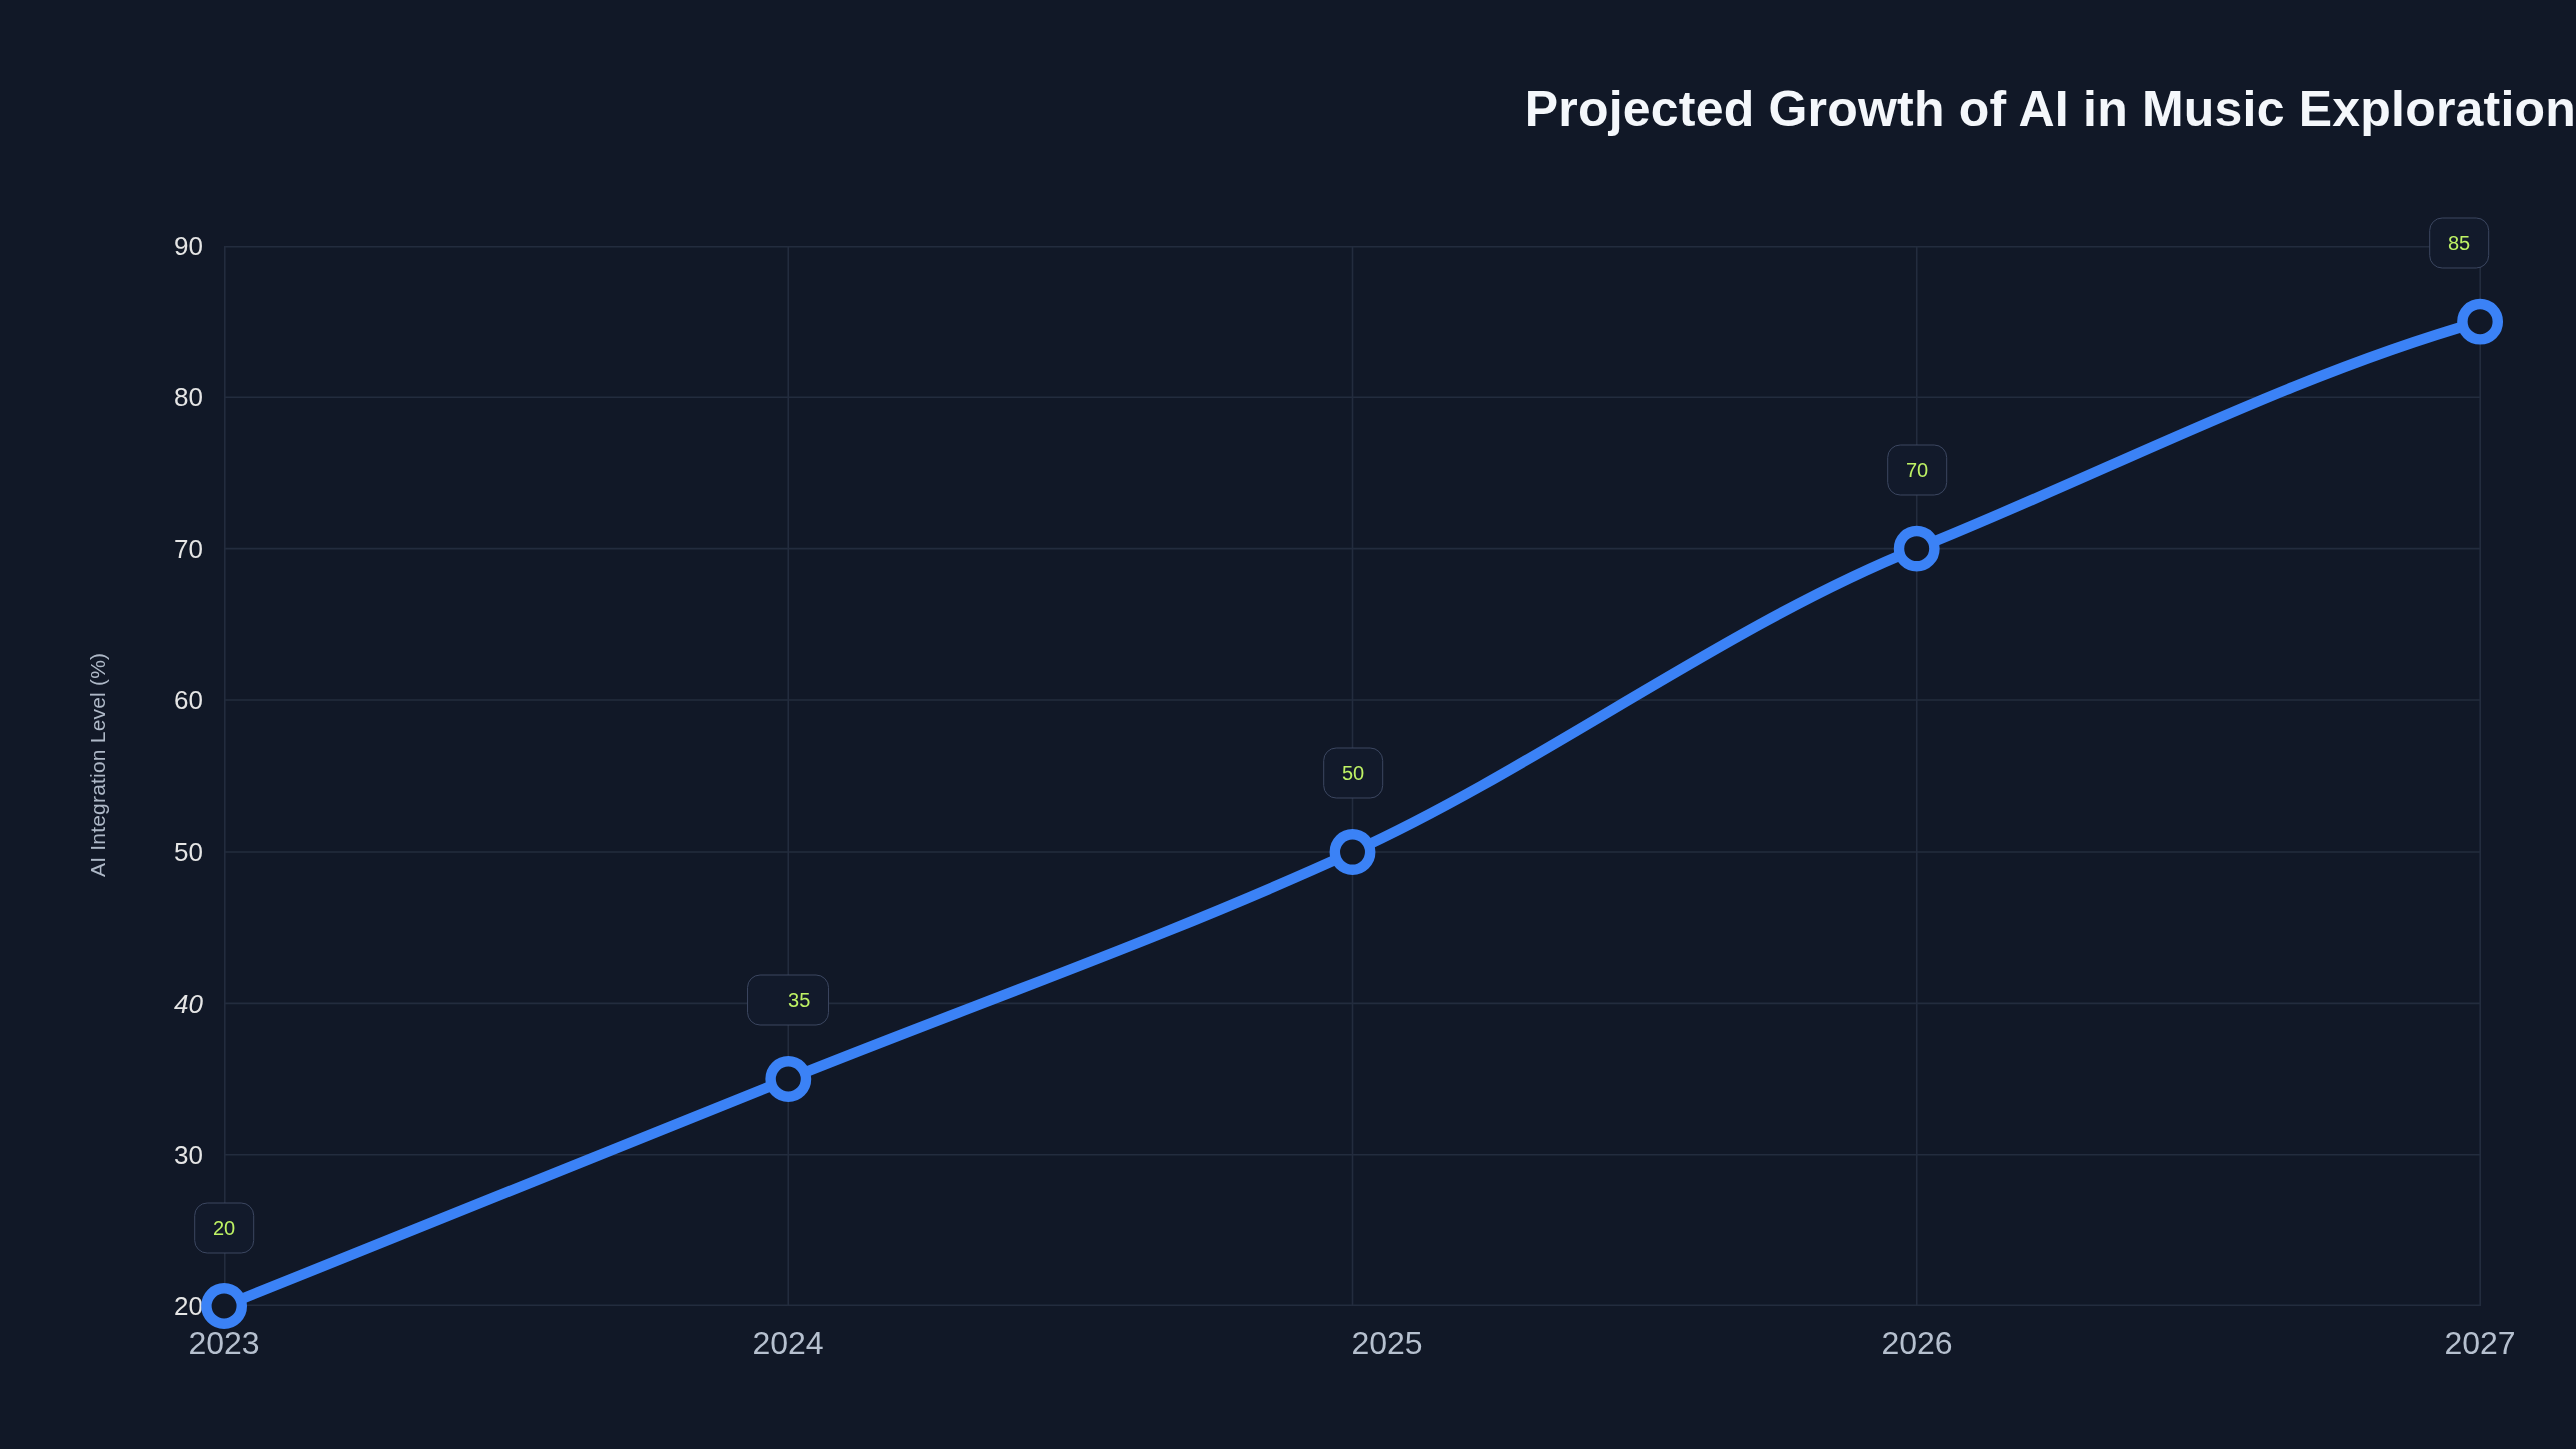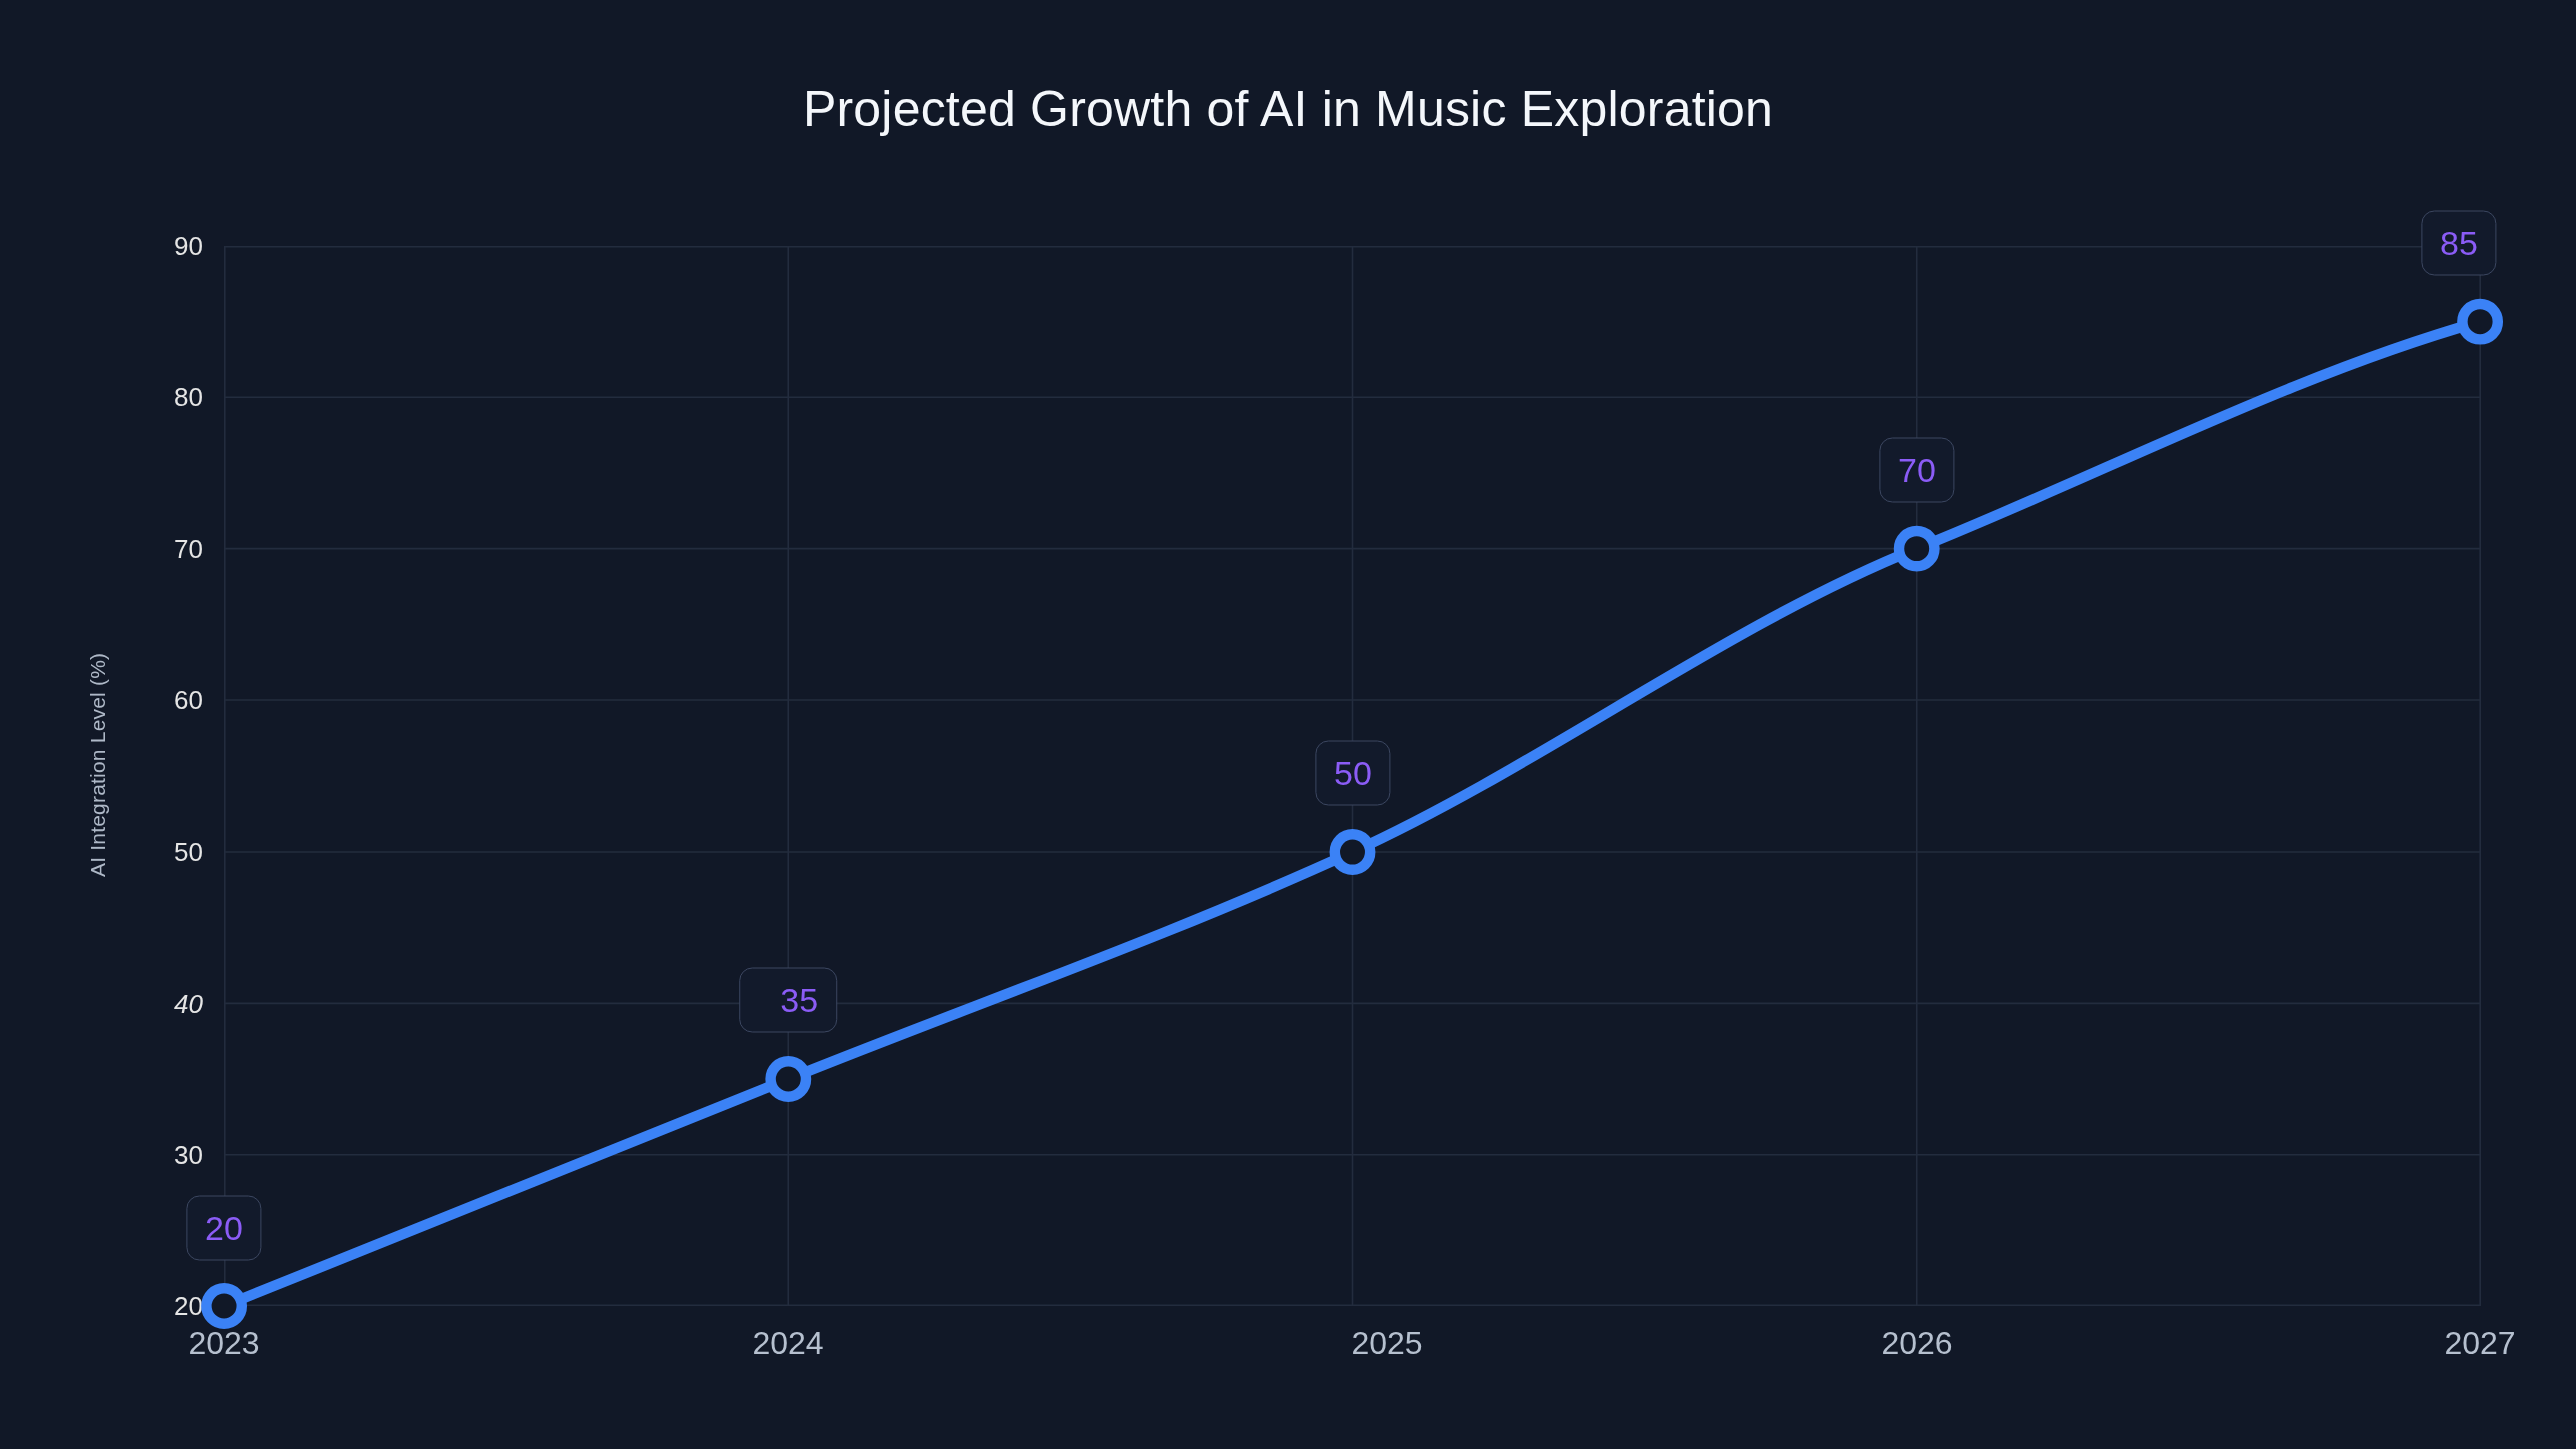--- a/index.html
+++ b/index.html
@@ -21,24 +21,24 @@
     height: 1449px;
     background: #111827;
   }
 
   
   #chart-title {
     position: absolute;
     top: 84px;
     left: 0;
     width: 2576px;
-    text-align: center;
+    text-align: right;
     color: #f4f7fb;
     font-size: 50px;
-    font-weight: 400;
+    font-weight: 700;
     letter-spacing: 0.2px;
     line-height: 1;
     white-space: nowrap;
   }
 
   
   #plot-area {
     position: absolute;
     left: 224px;
     top: 246px;
@@ -123,22 +123,22 @@
     top: 246px;
     width: 2257px;
     height: 1060px;
   }
   .data-badge {
     position: absolute;
     transform: translate(-50%, -50%);
     background: #121a2b;
     border: 1.6px solid #3c4761;
     border-radius: 13px;
-    color: #8b5cf6;
-    font-size: 34px;
+    color: #bef264;
+    font-size: 20px;
     line-height: 1;
     padding: 13.7px 17.7px 15.3px 17.7px;
     white-space: nowrap;
     box-sizing: border-box;
   }
 </style>
 </head>
 <body>
 
 <div id="chart-root">

